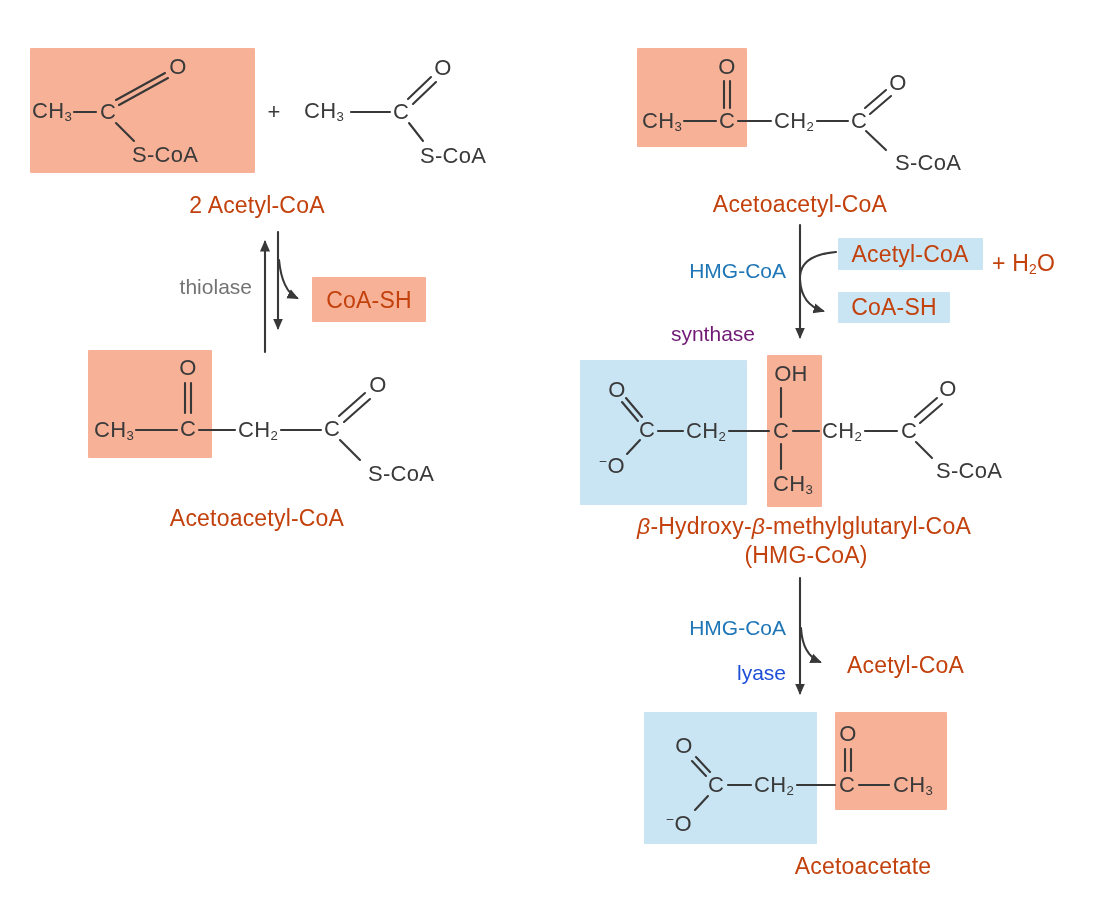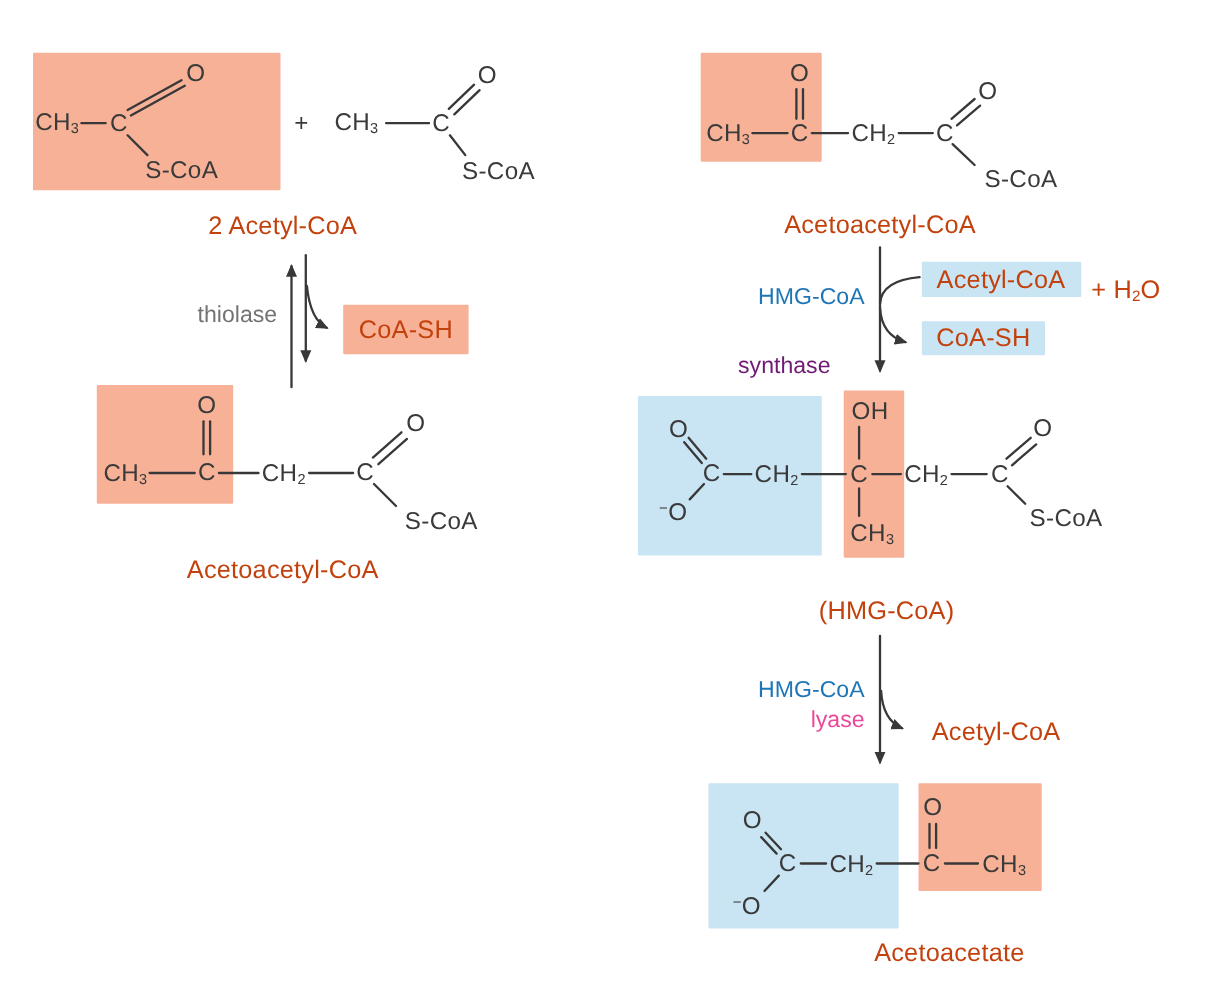--- a/index.html
+++ b/index.html
@@ -139,23 +139,24 @@
       <div class="txt atom center" style="left: 647px; top: 430px;">C</div>
       <div class="txt atom center" style="left: 612px; top: 466px;"><sup>−</sup>O</div>
       <div class="txt atom center" style="left: 706px; top: 432px;">CH<sub>2</sub></div>
       <div class="txt atom center" style="left: 791px; top: 374px;">OH</div>
       <div class="txt atom center" style="left: 781px; top: 431px;">C</div>
       <div class="txt atom center" style="left: 793px; top: 485px;">CH<sub>3</sub></div>
       <div class="txt atom center" style="left: 842px; top: 432px;">CH<sub>2</sub></div>
       <div class="txt atom center" style="left: 909px; top: 431px;">C</div>
       <div class="txt atom center" style="left: 948px; top: 389px;">O</div>
       <div class="txt atom left" style="left: 936px; top: 471px;">S-CoA</div>
+      <div class="txt caption center" style="left: 804px; top: 526px;"><i>β</i>-Hydroxy-<i>β</i>-methylglutaryl-CoA</div>
       <div class="txt caption center" style="left: 806px; top: 555px;">(HMG-CoA)</div>
       <div class="txt enzyme right" style="left: 786px; top: 627px; color: rgb(31, 118, 182);">HMG-CoA</div>
-      <div class="txt enzyme right" style="left: 786px; top: 654px; color: #ec4899; text-align: center;">lyase</div>
+      <div class="txt enzyme right" style="left: 786px; top: 672px; color: #1d4ed8; text-align: center;">lyase</div>
       <div class="txt caption left" style="left: 847px; top: 665px;">Acetyl-CoA</div>
       <div class="txt atom center" style="left: 684px; top: 746px;">O</div>
       <div class="txt atom center" style="left: 716px; top: 785px;">C</div>
       <div class="txt atom center" style="left: 679px; top: 824px;"><sup>−</sup>O</div>
       <div class="txt atom center" style="left: 774px; top: 786px;">CH<sub>2</sub></div>
       <div class="txt atom center" style="left: 847px; top: 785px;">C</div>
       <div class="txt atom center" style="left: 848px; top: 734px;">O</div>
       <div class="txt atom center" style="left: 913px; top: 786px;">CH<sub>3</sub></div>
       <div class="txt caption center" style="left: 840px; top: 866px; margin-left: 23px;">Acetoacetate</div>
     </div>

